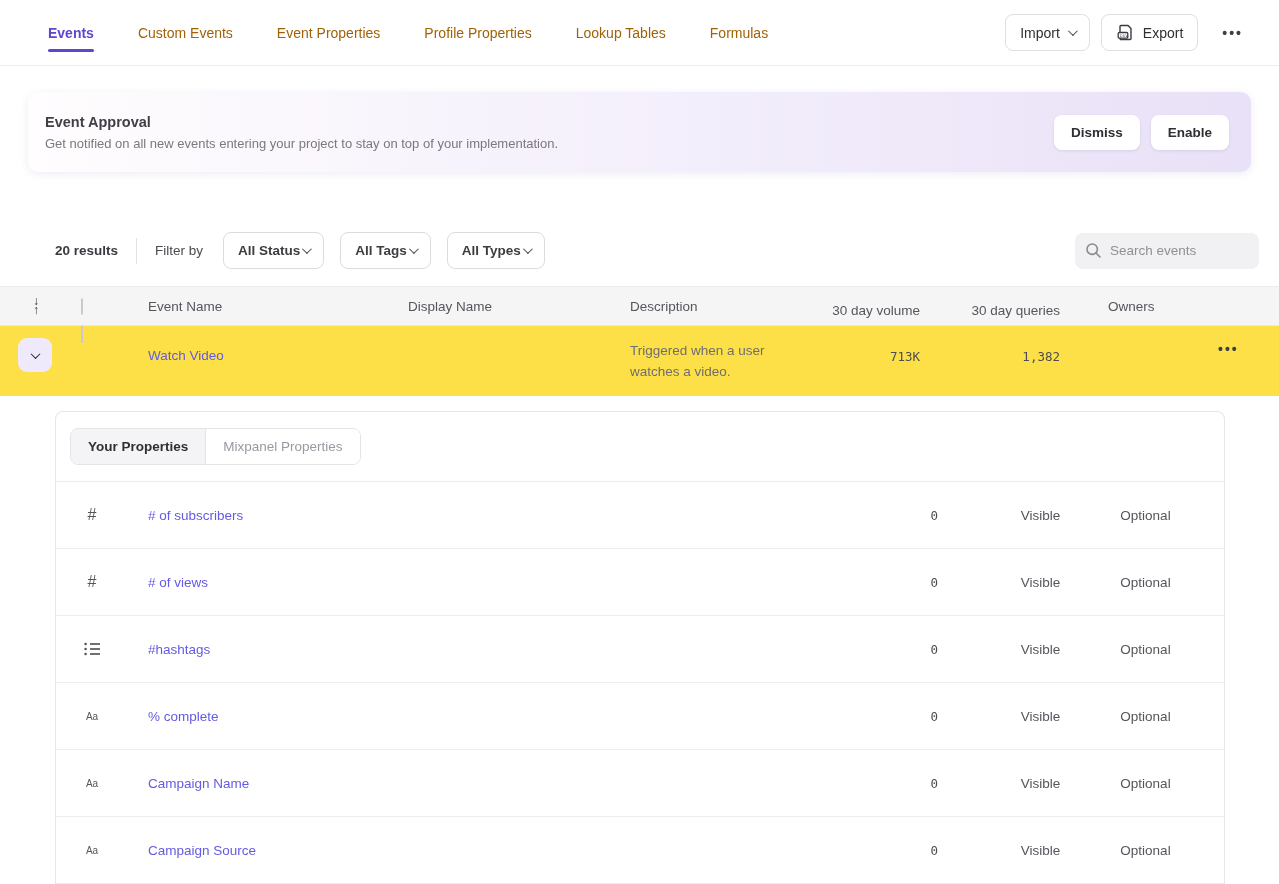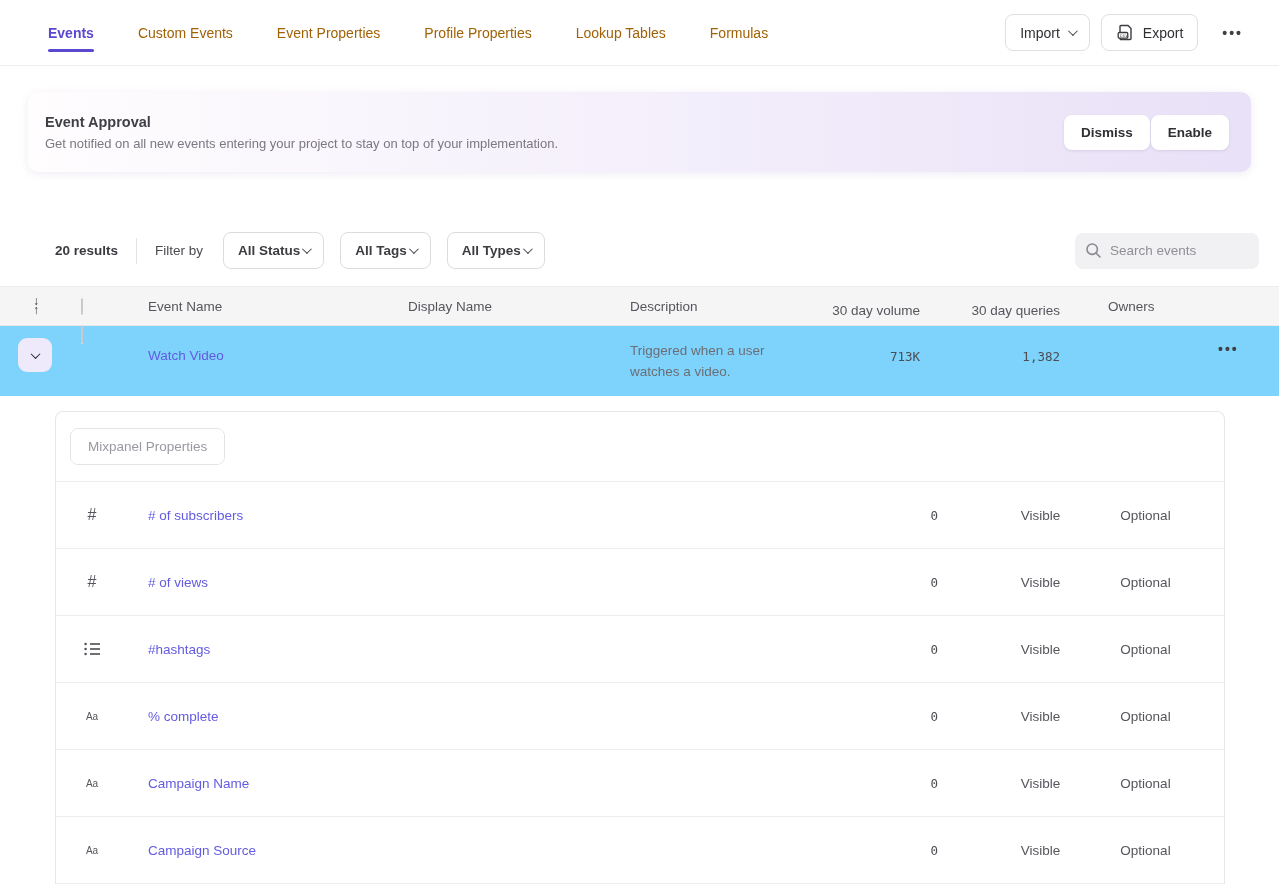--- a/index.html
+++ b/index.html
@@ -24,21 +24,21 @@
   .dots { font-size:14px; letter-spacing:2px; color:#3f3f46; font-weight:700;
     padding:6px 6px; margin-left:7px; cursor:pointer; line-height:1; }
 
   
   .banner { margin:26px 28px 0; height:80px; border-radius:10px; display:flex; align-items:center;
     padding:0 22px 0 17px;
     background:linear-gradient(90deg,#fffdfe 0%,#f3eefb 55%,#e9e1f7 100%);
     box-shadow:0 2px 8px rgba(90,72,160,0.10); }
   .banner-title { font-size:14.5px; font-weight:700; color:#3f3f46; }
   .banner-desc { font-size:13px; color:#7c7781; margin-top:6px; }
-  .banner-actions { margin-left:auto; display:flex; gap:1px; }
+  .banner-actions { margin-left:auto; display:flex; gap:11px; }
   .banner-btn { background:#fff; border:none; border-radius:8px; padding:10px 17px;
     font-size:13.5px; font-weight:600; color:#2f2f34; cursor:pointer;
     box-shadow:0 1px 3px rgba(40,30,80,0.10); font-family:inherit; }
 
   
   .filterrow { margin-top:60px; padding:0 20px 0 55px; height:37px; display:flex; align-items:center; }
   .results { font-size:13.5px; font-weight:700; color:#3a3a40; }
   .vdiv { width:1px; height:26px; background:#e3e3e7; margin:0 18px; }
   .filterby { font-size:13.5px; font-weight:500; color:#4a4a50; margin-right:20px; }
   .dd { display:inline-flex; align-items:center; gap:2px; height:37px; padding:0 14px;
@@ -52,21 +52,21 @@
 
   
   .egrid { display:grid; grid-template-columns:72px 76px 260px 222px 191px 99px 140px 48px 110px 1fr; }
   .thead { margin-top:17px; height:40px; background:#f5f5f6; border-top:1px solid #ededf0;
     border-bottom:1px solid #e9e9eb; align-items:center; font-size:13.5px; font-weight:500; color:#55555c; }
   .th-right { text-align:right;margin-top:8px; }
   .collapse-icon { display:flex; flex-direction:column; align-items:center; line-height:9px;
     font-size:12px; color:#2e2e33; cursor:pointer; }
   .checkbox { width:19px; height:19px; border:1.5px solid #c9c9ce; border-radius:5px;
     background:#fff; cursor:pointer; margin-left:9px; }
-  .erow { height:70px; align-items:start; background:#7dd3fc; }
+  .erow { height:70px; align-items:start; background:#fde047; }
   .rowchev { width:34px; height:34px; margin:12px 0 0 18px; border-radius:9px; background:#eeeafb;
     display:flex; align-items:center; justify-content:center; cursor:pointer; border:none; }
   .rowchev .chev { border-color:#26262b; transform:rotate(45deg) translate(-1px,-1px); }
   .erow .checkbox { margin-top:16px; }
   .eventlink { font-size:13.5px; color:#635be0; margin-top:22px; display:inline-block; cursor:pointer; text-decoration:none; }
   .desc { font-size:13.5px; color:#6d6d74; line-height:21px; margin-top:14px; max-width:170px; }
   .mono { font-family:"DejaVu Sans Mono", monospace; font-size:12.5px; color:#4c4c52; }
   .cell-right { text-align:right; margin-top:23px; }
   .rowmenu { text-align:right; padding-right:43px; margin-top:14px; }
   .rowmenu .dots { margin:0; padding:6px 0; }
@@ -202,20 +202,21 @@
   <div class="mono cell-right">713K</div>
   <div class="mono cell-right">1,382</div>
   <div></div>
   <div></div>
   <div class="rowmenu"><span class="dots">•••</span></div>
 </div>
 
 <div class="card">
   <div class="tabbar">
     <div class="seg">
+      <div class="seg-item active">Your Properties</div>
       <div class="seg-item idle">Mixpanel Properties</div>
     </div>
   </div>
 
   <div class="pgrid">
     <span class="picon hash">#</span>
     <a class="pname"># of subscribers</a>
     <span class="mono pval">0</span>
       <span></span>
     <span class="pcent">Visible</span>

